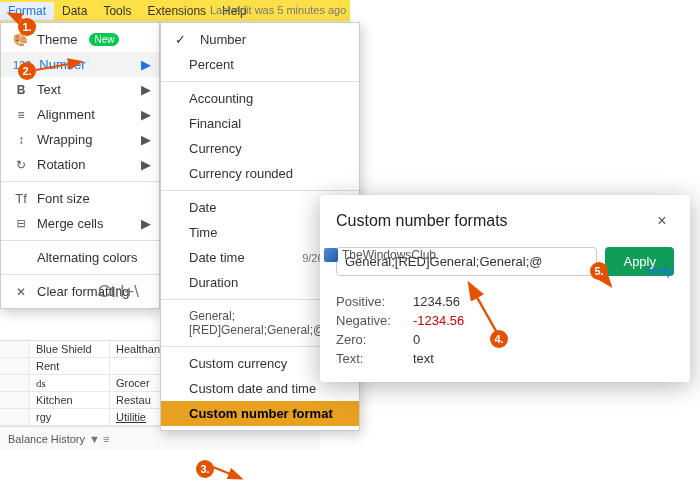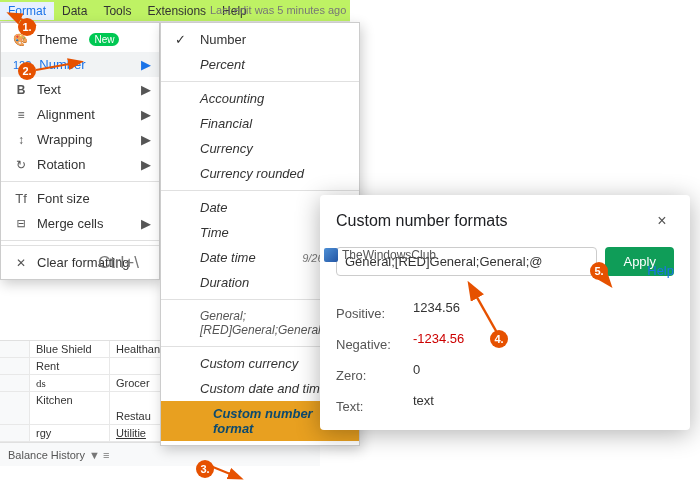--- a/index.html
+++ b/index.html
@@ -32,21 +32,21 @@
       z-index: 1;
     }
 
     
     .menu-bar {
       position: absolute;
       top: 0;
       left: 0;
       width: 350px;
       height: 22px;
-      background: #bef264;
+      background: #fde047;
       display: flex;
       align-items: center;
       gap: 0;
       z-index: 10;
       border-bottom: 1px solid #e0e0e0;
       font-size: 12px;
     }
     .menu-bar-item {
       padding: 2px 8px;
       cursor: pointer;
@@ -144,22 +144,21 @@
       color: #333;
       font-size: 13px;
       gap: 8px;
     }
     .number-submenu-item.checked::before {
       content: '✓';
       margin-right: 6px;
       color: #333;
     }
     .number-submenu-item.no-check {
-      padding-left: 39px;
-      font-style: italic;
+      padding-left: 28px;
     }
     .number-submenu-divider {
       height: 1px;
       background: #e0e0e0;
       margin: 4px 0;
     }
 
     
     .dialog {
       position: absolute;
@@ -227,21 +226,20 @@
       display: flex;
       align-items: center;
       padding: 2px 0;
       font-size: 13px;
       color: #333;
       gap: 12px;
     }
     .preview-label {
       min-width: 65px;
       color: #555;
-      margin-top: 12px;
     }
     .preview-negative {
       color: #c00;
     }
     .dialog-help {
       position: absolute;
       right: 16px;
       top: 68px;
       color: #1a73e8;
       font-size: 13px;
@@ -394,20 +392,24 @@
   </div>
 
   <div class="format-menu-item">
     <span class="icon-char" style="font-size:11px;">⊟</span>
     <span>Merge cells</span>
     <span class="arrow">▶</span>
   </div>
   <div class="format-menu-divider"></div>
 
 
+  <div class="format-menu-item">
+    <span class="icon-char"></span>
+    <span>Alternating colors</span>
+  </div>
   <div class="format-menu-divider"></div>
 
   <div class="format-menu-item">
     <span class="icon-char">✕</span>
     <span>Clear formatting</span>
     <span class="shortcut">Ctrl+\</span>
   </div>
 </div>
 
 <div class="number-submenu">
@@ -449,21 +451,21 @@
     <span style="font-size:12px;color:#555;">General;[RED]General;General;@</span>
   </div>
   <div class="number-submenu-divider"></div>
   <div class="number-submenu-item no-check">
     <span>Custom currency</span>
   </div>
   <div class="number-submenu-item no-check">
     <span>Custom date and time</span>
   </div>
   <div class="number-submenu-item no-check" style="background:#e8a020;color:#fff;font-weight:bold;">
-    <span style="color:#0c4a6e;margin-left:13px;">Custom number format</span>
+    <span style="color:#000000;">Custom number format</span>
   </div>
 </div>
 
 <div class="sheet-rows">
   <div class="sheet-row">
     <div class="sheet-cell header-col"></div>
     <div class="sheet-cell" style="min-width:80px;">Blue Shield</div>
     <div class="sheet-cell" style="min-width:70px;">Healthan</div>
     <div class="sheet-cell" style="min-width:40px;"></div>
   </div>
@@ -475,21 +477,21 @@
   </div>
   <div class="sheet-row">
     <div class="sheet-cell header-col"></div>
     <div class="sheet-cell" style="min-width:80px;font-family:Liberation Serif, serif;">ds</div>
     <div class="sheet-cell" style="min-width:70px;">Grocer</div>
     <div class="sheet-cell" style="min-width:40px;"></div>
   </div>
   <div class="sheet-row">
     <div class="sheet-cell header-col"></div>
     <div class="sheet-cell" style="min-width:80px;">Kitchen</div>
-    <div class="sheet-cell" style="min-width:70px;margin-top:16px;">Restau</div>
+    <div class="sheet-cell" style="min-width:70px;">Restau</div>
     <div class="sheet-cell" style="min-width:40px;"></div>
   </div>
   <div class="sheet-row">
     <div class="sheet-cell header-col"></div>
     <div class="sheet-cell" style="min-width:80px;">rgy</div>
     <div class="sheet-cell" style="min-width:70px;text-decoration:underline;">Utilitie</div>
     <div class="sheet-cell" style="min-width:40px;"></div>
   </div>
 
   <div style="height:24px;background:#f8f9fa;border-top:1px solid #e0e0e0;display:flex;align-items:center;padding:0 8px;font-size:11px;color:#555;">

